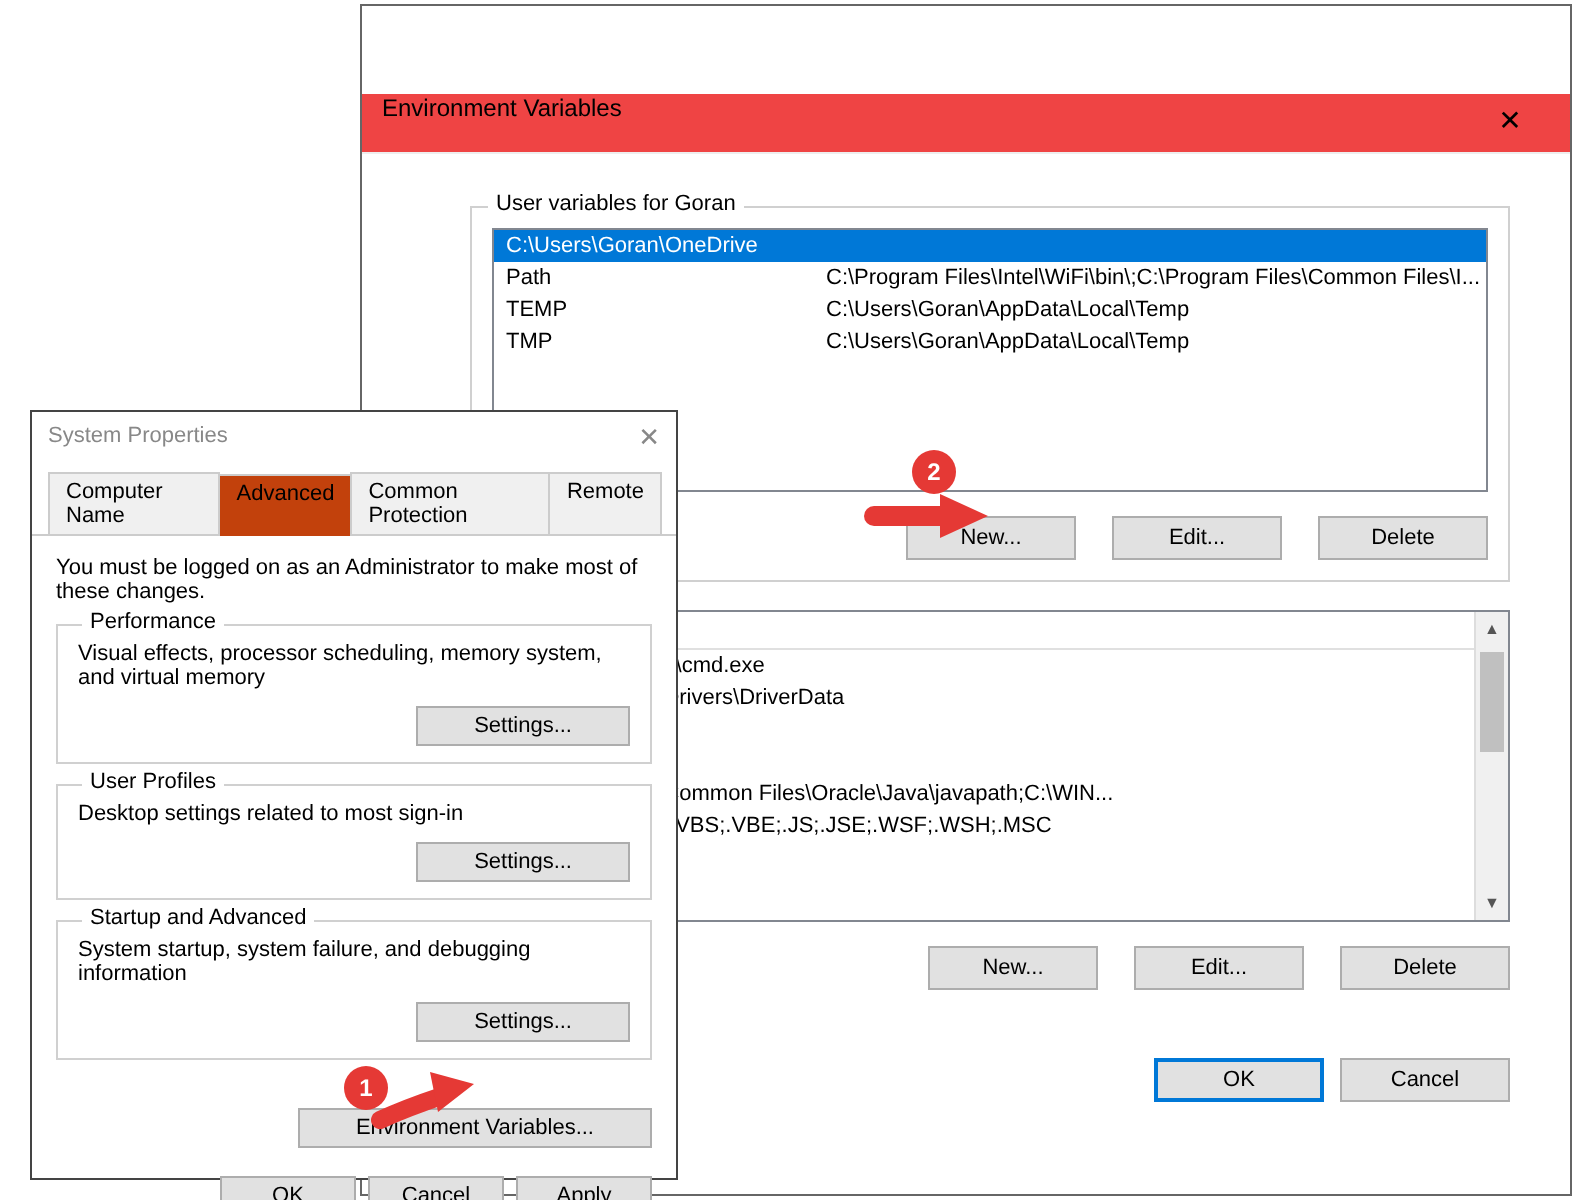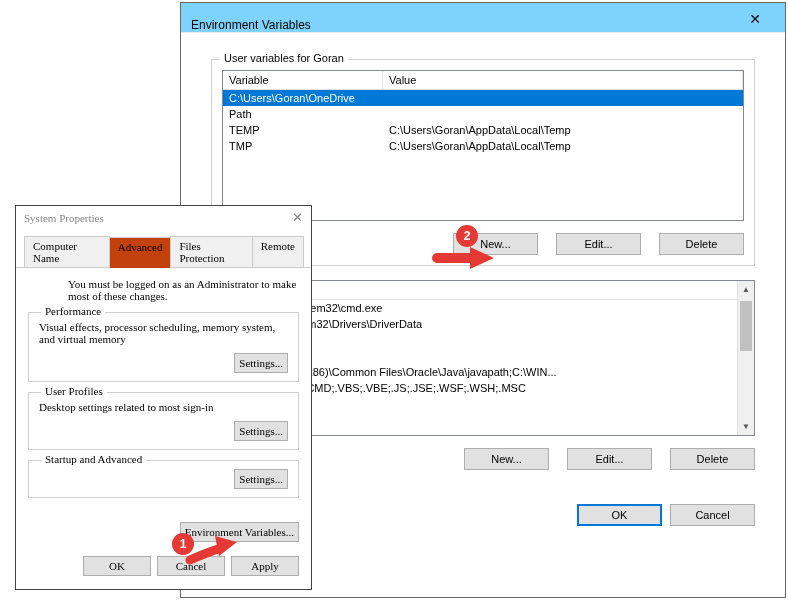--- a/index.html
+++ b/index.html
@@ -18,44 +18,46 @@
       position: absolute;
       left: 180px;
       top: 2px;
       width: 606px;
       height: 596px;
       border: 1px solid #666;
       background: #fff;
     }
     .env-titlebar {
       height: 30px;
-      background: #7dd3fc;
-      display: flex;
-      align-items: flex-end;
+      background: #ef4444;
+      display: flex;
+      align-items: flex-start;
       padding: 0 10px;
       border-bottom: 1px solid #eee;
+      margin-top: 44px;
     }
     .env-titlebar .title { font-size: 12px; color: #000; }
     .env-close {
       margin-left: auto;
       width: 40px;
       height: 26px;
       text-align: center;
       line-height: 26px;
       font-family: sans-serif;
       font-size: 14px;
       cursor: pointer;
     }
     .env-body { padding: 26px 30px 10px 30px; }
     .groupbox {
       border: 1px solid #d0d0d0;
       padding: 10px 10px 10px 10px;
       margin-bottom: 14px;
       position: relative;
       background: #fff;
+      margin-left: 24px;
     }
     .group-label {
       position: absolute;
       top: -8px;
       left: 8px;
       background: #fff;
       padding: 0 4px;
       font-size: 11px;
     }
     .list-table {
@@ -113,25 +115,24 @@
       padding: 10px 30px 0 0;
     }
     .main-btn-row .btn { width: 85px; }
     .btn.default { border: 2px solid #0078d7; padding: 3px 0; }
     
     
     .sys-window {
       position: absolute;
       left: 15px;
       top: 205px;
-      width: 297px;
+      width: 324px;
       height: 385px;
       border: 1px solid #444;
       background: #fff;
-      font-family: Liberation Serif, serif;
     }
     .sys-titlebar {
       height: 24px;
       background: #fff;
       display: flex;
       align-items: center;
       padding: 0 8px;
       color: #888;
       font-size: 11px;
     }
@@ -159,21 +160,21 @@
     .tab.active {
       background: #c2410c;
       position: relative;
       top: 1px;
       padding-bottom: 4px;
     }
     .tab-content {
       padding: 10px 12px;
       font-size: 11px;
     }
-    .tab-desc { margin-bottom: 10px; margin-left: 40px; }
+    .tab-desc { margin-bottom: 10px; }
     .sys-group {
       border: 1px solid #d0d0d0;
       padding: 8px 10px 8px 10px;
       margin-bottom: 10px;
       position: relative;
     }
     .sys-group-label {
       position: absolute;
       top: -8px;
       left: 12px;
@@ -185,21 +186,21 @@
       font-size: 11px;
       margin-bottom: 8px;
     }
     .sys-btn-row {
       display: flex;
       justify-content: flex-end;
     }
     .sys-btn {
       border: 1px solid #adadad;
       background: #e1e1e1;
-      padding: 3px 4px;
+      padding: 3px 28px;
       font-size: 11px;
       cursor: pointer;
       font-family: inherit;
     }
     .sys-footer {
       display: flex;
       justify-content: flex-end;
       gap: 6px;
       padding: 6px 12px;
     }
@@ -281,30 +282,27 @@
 <div class="env-window">
   <div class="env-titlebar">
     <span class="title">Environment Variables</span>
     <span class="env-close">✕</span>
   </div>
   <div class="env-body">
 
     <div class="groupbox">
       <div class="group-label">User variables for Goran</div>
       <div class="list-table">
-        <div class="list-header">
-          <div class="col-var">Variable</div>
-          <div class="col-val">Value</div>
-        </div>
         <div class="list-rows" style="height:130px;">
           <div class="list-row selected">
             <div class="col-val">C:\Users\Goran\OneDrive</div>
           </div>
           <div class="list-row">
             <div class="col-var">Path</div>
+            <div class="col-val">C:\Program Files\Intel\WiFi\bin\;C:\Program Files\Common Files\I...</div>
           </div>
           <div class="list-row">
             <div class="col-var">TEMP</div>
             <div class="col-val">C:\Users\Goran\AppData\Local\Temp</div>
           </div>
           <div class="list-row">
             <div class="col-var">TMP</div>
             <div class="col-val">C:\Users\Goran\AppData\Local\Temp</div>
           </div>
         </div>
@@ -364,41 +362,42 @@
 </div>
 
 <div class="sys-window">
   <div class="sys-titlebar">
     <span>System Properties</span>
     <span class="sys-close">✕</span>
   </div>
   <div class="tabs">
     <div class="tab">Computer Name</div>
     <div class="tab active">Advanced</div>
-    <div class="tab">Files Protection</div>
+    <div class="tab">Common Protection</div>
     <div class="tab">Remote</div>
   </div>
   <div class="tab-content">
     <div class="tab-desc">You must be logged on as an Administrator to make most of these changes.</div>
     <div class="sys-group">
       <div class="sys-group-label">Performance</div>
       <div class="sys-group-desc">Visual effects, processor scheduling, memory system, and virtual memory</div>
       <div class="sys-btn-row">
           <button class="sys-btn">Settings...</button>
         </div>
     </div>
     <div class="sys-group">
       <div class="sys-group-label">User Profiles</div>
       <div class="sys-group-desc">Desktop settings related to most sign-in</div>
       <div class="sys-btn-row">
           <button class="sys-btn">Settings...</button>
         </div>
     </div>
     <div class="sys-group">
       <div class="sys-group-label">Startup and Advanced</div>
+      <div class="sys-group-desc">System startup, system failure, and debugging information</div>
       <div class="sys-btn-row">
           <button class="sys-btn">Settings...</button>
         </div>
     </div>
   </div>
   <div class="env-var-btn-row">
     <button class="sys-btn">Environment Variables...</button>
   </div>
   <div class="sys-footer">
     <button class="sys-btn">OK</button>

